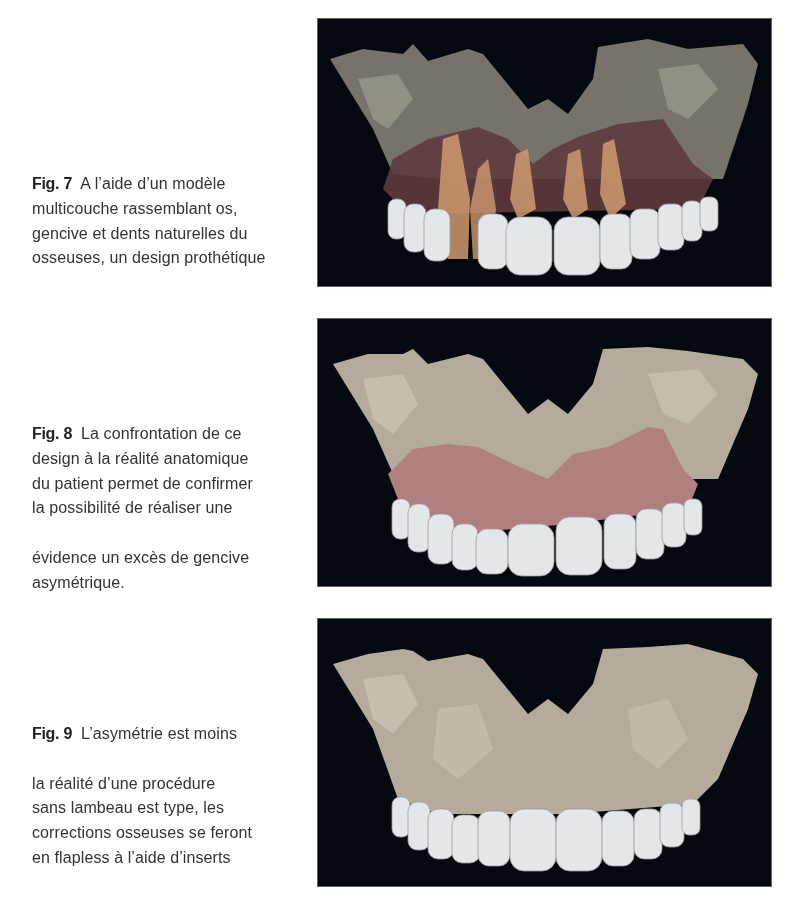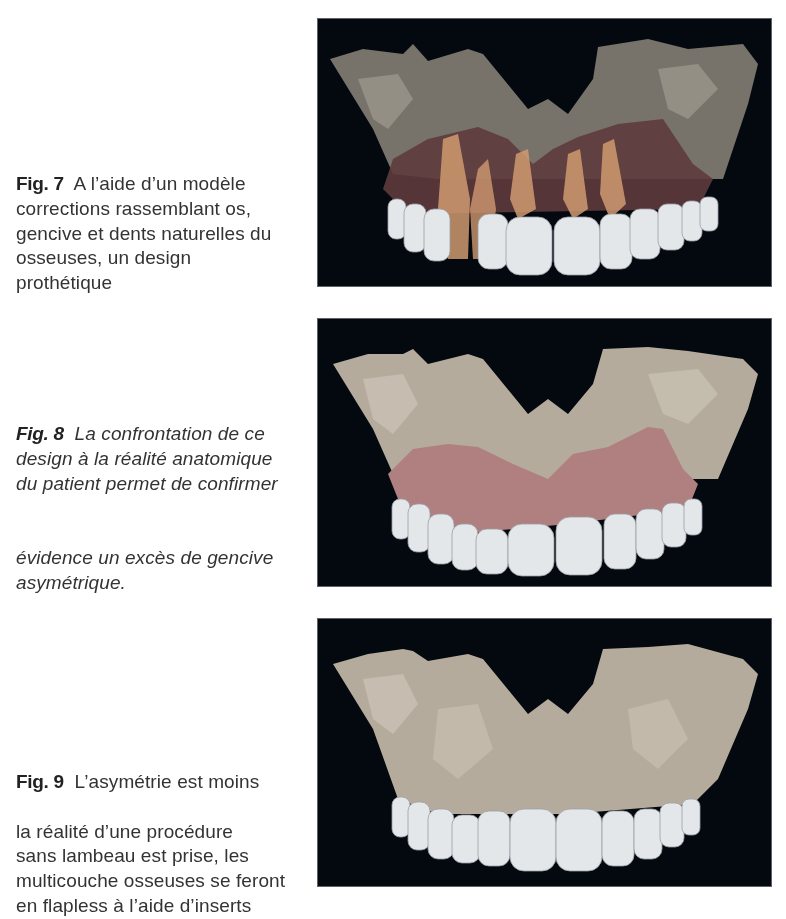--- a/index.html
+++ b/index.html
@@ -1,31 +1,31 @@
 <!DOCTYPE html>
 <html><head>
 <meta charset="utf-8">
 <style>
   html, body { margin:0; padding:0; background:#ffffff; }
   body { width:786px; height:919px; position:relative; overflow:hidden;
          font-family:"Liberation Sans", "DejaVu Sans", sans-serif; color:#2b2b2b; }
-  .caption { position:absolute; left:16px; width:270px; font-size:19px; line-height:24.8px;
+  .caption { position:absolute; left:32px; width:270px; font-size:16px; line-height:24.8px;
              letter-spacing:0.1px; color:#333; }
   .caption .fig { font-weight:bold; font-family:"Liberation Sans", sans-serif; letter-spacing:-0.3px; color:#222; }
   .panel { position:absolute; left:318px; width:453px; height:267px; background:#03090f;
            box-shadow: 0 0 0 1px #5f6368; overflow:hidden; }
   .panel svg { width:100%; height:100%; display:block; }
 </style>
 </head>
 <body>
 
 <div class="caption" style="top:172px;">
   <span class="fig">Fig. 7</span>&nbsp;
   <span>A l’aide d’un modèle</span><br>
-  <span>corrections rassemblant os,</span><br>
+  <span>multicouche rassemblant os,</span><br>
   <span>gencive et dents naturelles du</span><br>
   <span>osseuses, un design prothétique</span><br>
 </div>
 <div class="panel" style="top:19px;">
   <svg viewBox="0 0 453 267">
 
     <path d="M12,40 L45,30 L85,35 L95,25 L110,42 L150,30 L165,35 L210,90 L230,80 L250,95 L275,60 L280,28 L330,20 L370,30 L425,25 L440,45 L430,85 L405,160 L385,160 L120,160 L75,155 L55,110 Z" fill="#9f978b" opacity="0.75"></path>
     <path d="M40,60 L80,55 L95,80 L70,110 L55,100 Z" fill="#c9c2b6" opacity="0.35"></path>
     <path d="M340,50 L380,45 L400,70 L370,100 L350,90 Z" fill="#c9c2b6" opacity="0.35"></path>
 
@@ -46,26 +46,26 @@
       <rect x="236" y="198" width="46" height="58" rx="14"></rect>
       <rect x="282" y="195" width="32" height="55" rx="11"></rect>
       <rect x="312" y="190" width="30" height="50" rx="10"></rect>
       <rect x="340" y="185" width="26" height="46" rx="9"></rect>
       <rect x="364" y="182" width="20" height="40" rx="8"></rect>
       <rect x="382" y="178" width="18" height="34" rx="7"></rect>
     </g>
   </svg>
 </div>
 
-<div class="caption" style="top:422px;font-style:italic;">
+<div class="caption" style="top:422px;">
   <span class="fig">Fig. 8</span>&nbsp;
   <span>La confrontation de ce</span><br>
   <span>design à la réalité anatomique</span><br>
   <span>du patient permet de confirmer</span><br>
-  <br>
+  <span>la possibilité de réaliser une</span><br>
   <br>
   <span>évidence un excès de gencive</span><br>
   <span>asymétrique.</span>
 </div>
 <div class="panel" style="top:319px;">
   <svg viewBox="0 0 453 267">
     <path d="M15,45 L50,35 L85,35 L95,30 L110,45 L150,35 L165,40 L210,95 L230,80 L250,95 L275,65 L285,30 L330,28 L370,32 L425,40 L440,55 L430,90 L400,160 L120,160 L75,155 L55,110 Z" fill="#b5ab9c"></path>
     <path d="M45,60 L85,55 L100,85 L75,115 L55,100 Z" fill="#d8d0c4" opacity="0.5"></path>
     <path d="M330,55 L380,50 L400,75 L370,105 L345,95 Z" fill="#d8d0c4" opacity="0.45"></path>
     <path d="M70,155 L95,130 L130,125 L160,128 L195,145 L230,160 L255,135 L290,128 L330,108 L345,110 L365,150 L380,165 L370,190 L250,205 L140,215 L80,180 Z" fill="#b07f7f"></path>
@@ -78,27 +78,27 @@
       <rect x="190" y="205" width="46" height="52" rx="14"></rect>
       <rect x="238" y="198" width="46" height="58" rx="14"></rect>
       <rect x="286" y="195" width="32" height="55" rx="11"></rect>
       <rect x="318" y="190" width="28" height="50" rx="10"></rect>
       <rect x="344" y="184" width="24" height="44" rx="9"></rect>
       <rect x="366" y="180" width="18" height="36" rx="7"></rect>
     </g>
   </svg>
 </div>
 
-<div class="caption" style="top:722px;margin-top:48px;">
+<div class="caption" style="top:722px;">
   <span class="fig">Fig. 9</span>&nbsp;
   <span>L’asymétrie est moins</span><br>
   <br>
   <span>la réalité d’une procédure</span><br>
-  <span>sans lambeau est prise, les</span><br>
-  <span>multicouche osseuses se feront</span><br>
+  <span>sans lambeau est type, les</span><br>
+  <span>corrections osseuses se feront</span><br>
   <span>en flapless à l’aide d’inserts</span><br>
 </div>
 <div class="panel" style="top:619px;">
   <svg viewBox="0 0 453 267">
     <path d="M15,45 L50,35 L85,30 L95,32 L110,42 L150,35 L165,40 L210,95 L230,80 L250,95 L275,65 L285,30 L330,28 L370,25 L425,40 L440,55 L430,90 L400,160 L375,185 L250,195 L120,195 L80,180 L55,110 Z" fill="#b5ab9c"></path>
     <path d="M45,60 L85,55 L100,85 L75,115 L55,100 Z" fill="#d8d0c4" opacity="0.5"></path>
     <path d="M120,90 L160,85 L175,130 L140,160 L115,140 Z" fill="#d8d0c4" opacity="0.4"></path>
     <path d="M310,90 L350,80 L370,120 L340,150 L315,130 Z" fill="#d8d0c4" opacity="0.4"></path>
     <g fill="#e4e7ea" stroke="#9aa0a6" stroke-width="0.8">
       <rect x="74" y="178" width="18" height="40" rx="8"></rect>

